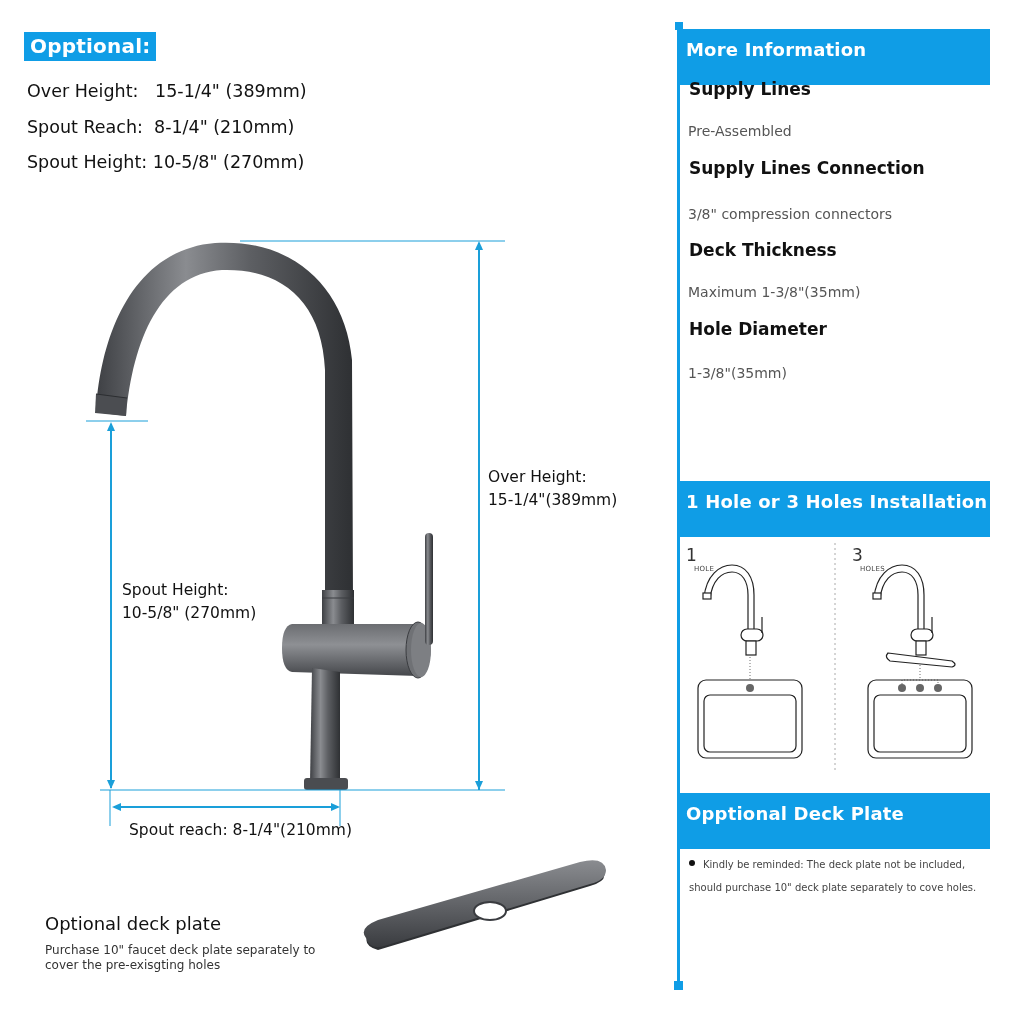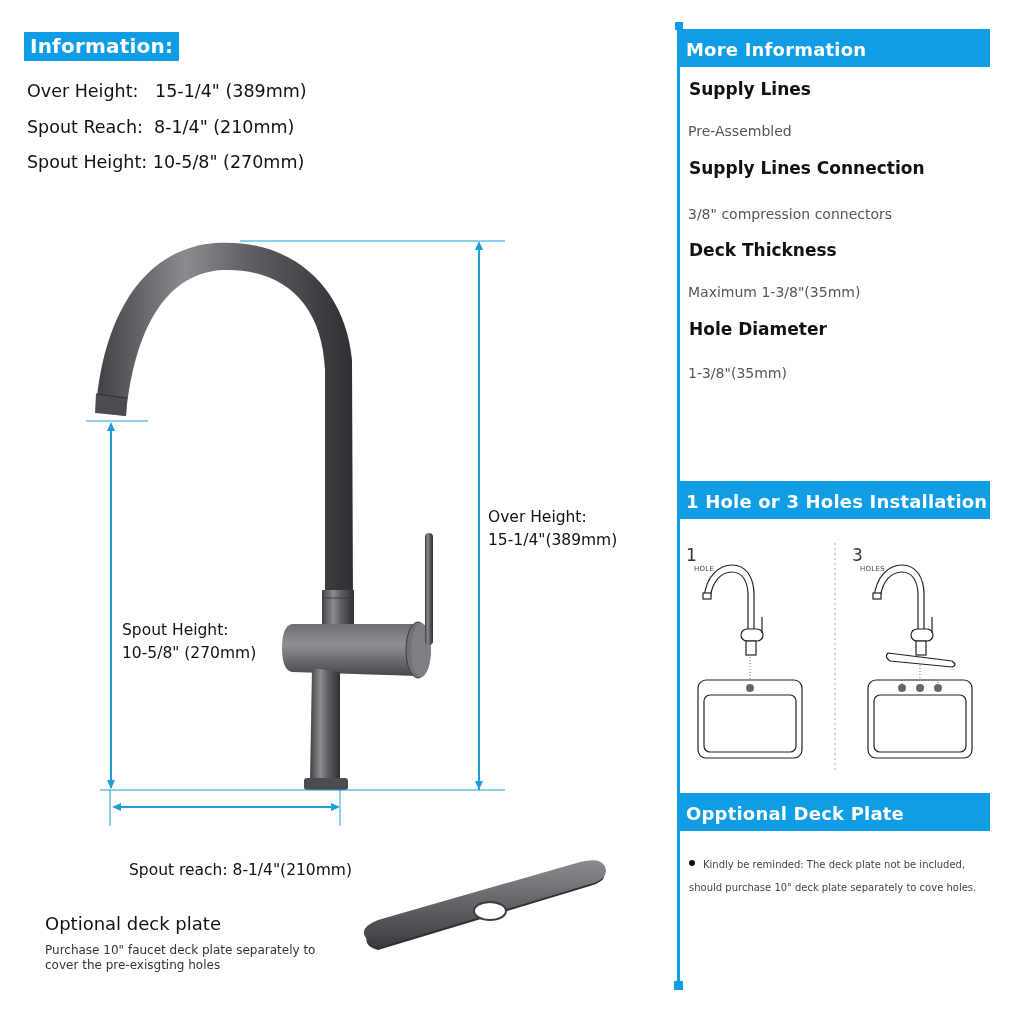--- a/index.html
+++ b/index.html
@@ -4,43 +4,43 @@
   <style>
     html, body { margin: 0; padding: 0; background: #ffffff; }
     body { width: 1024px; height: 1024px; position: relative; overflow: hidden; font-family: "DejaVu Sans", sans-serif; color: #111; }
     .abs { position: absolute; }
 
     
     .dim-badge { left: 24px; top: 32px; background: #0f9de6; color: #fff; font-weight: bold; font-size: 20px; padding: 2px 6px 3px 6px; line-height: 24px; letter-spacing: 0.2px; }
     .spec-line { left: 27px; font-size: 17.5px; color: #111; white-space: pre; line-height: 22px; }
 
     
-    .dim-label { font-size: 15.5px; color: #111; line-height: 23px; white-space: pre; margin-top: 40px; }
+    .dim-label { font-size: 15.5px; color: #111; line-height: 23px; white-space: pre; }
 
     
     .odp-title { left: 45px; top: 912px; font-weight: normal; font-size: 18px; line-height: 24px; }
     .odp-desc { left: 45px; top: 943px; font-size: 12px; color: #333; line-height: 15px; width: 300px; }
 
     
     .rail { left: 677px; top: 22px; width: 3px; height: 962px; background: #0f9de6; }
     .rail-cap-top { left: 675px; top: 22px; width: 8px; height: 8px; background: #0f9de6; }
     .rail-cap-bot { left: 674px; top: 981px; width: 9px; height: 9px; background: #0f9de6; }
-    .section-bar { left: 678px; width: 312px; height: 38px; background: #0f9de6; color: #fff; font-weight: bold; font-size: 18px; line-height: 42px; padding-left: 8px; box-sizing: border-box; letter-spacing: 0.2px; }
+    .section-bar { left: 678px; width: 312px; height: 56px; background: #0f9de6; color: #fff; font-weight: bold; font-size: 18px; line-height: 42px; padding-left: 8px; box-sizing: border-box; letter-spacing: 0.2px; }
     .info-title { left: 689px; font-weight: bold; font-size: 17px; line-height: 22px; color: #111; text-align: center; }
     .info-value { left: 688px; font-size: 14px; line-height: 18px; color: #555; margin-top: 19px; }
     .note { left: 689px; top: 853px; width: 290px; font-size: 10px; line-height: 23px; color: #444; }
     .note .bullet { display: inline-block; width: 6px; height: 6px; border-radius: 50%; background: #111; margin-right: 8px; vertical-align: middle; position: relative; top: -2px; }
 
     .diagram-label-num { font-size: 17px; color: #333; line-height: 18px; }
     .diagram-label-txt { font-size: 7px; color: #444; letter-spacing: 0.3px; line-height: 8px; padding-left: 7px; }
   </style>
 </head>
 <body>
 
-<div class="abs dim-badge">Information:</div>
+<div class="abs dim-badge">Opptional:</div>
 <div class="abs spec-line" style="top:80px">Over Height:   15-1/4" (389mm)</div>
 <div class="abs spec-line" style="top:116px">Spout Reach:  8-1/4" (210mm)</div>
 <div class="abs spec-line" style="top:151px">Spout Height: 10-5/8" (270mm)</div>
 
 <svg class="abs" style="left:0;top:0" width="670" height="1024" viewBox="0 0 670 1024">
   <defs>
     <linearGradient id="metalV" x1="0" y1="0" x2="1" y2="0">
       <stop offset="0" stop-color="#3e4044"></stop>
       <stop offset="0.35" stop-color="#8a8c90"></stop>
       <stop offset="0.6" stop-color="#5d5f63"></stop>

